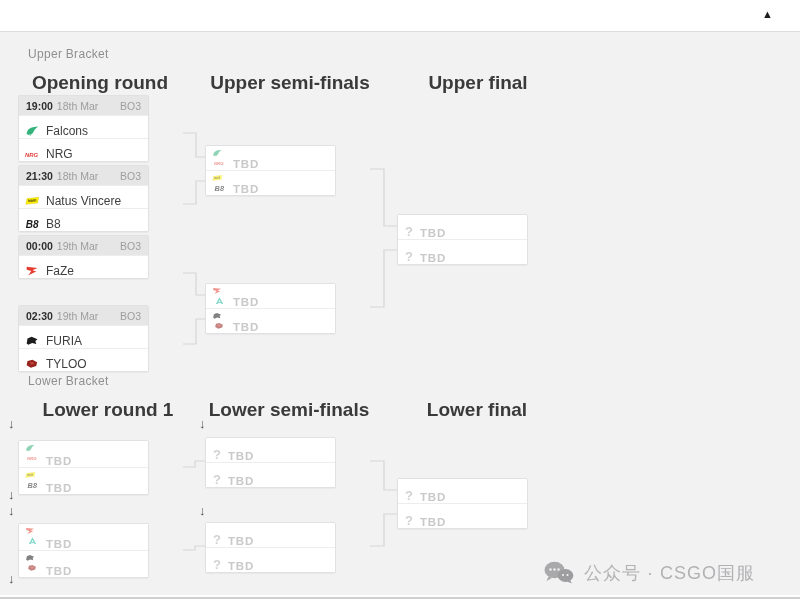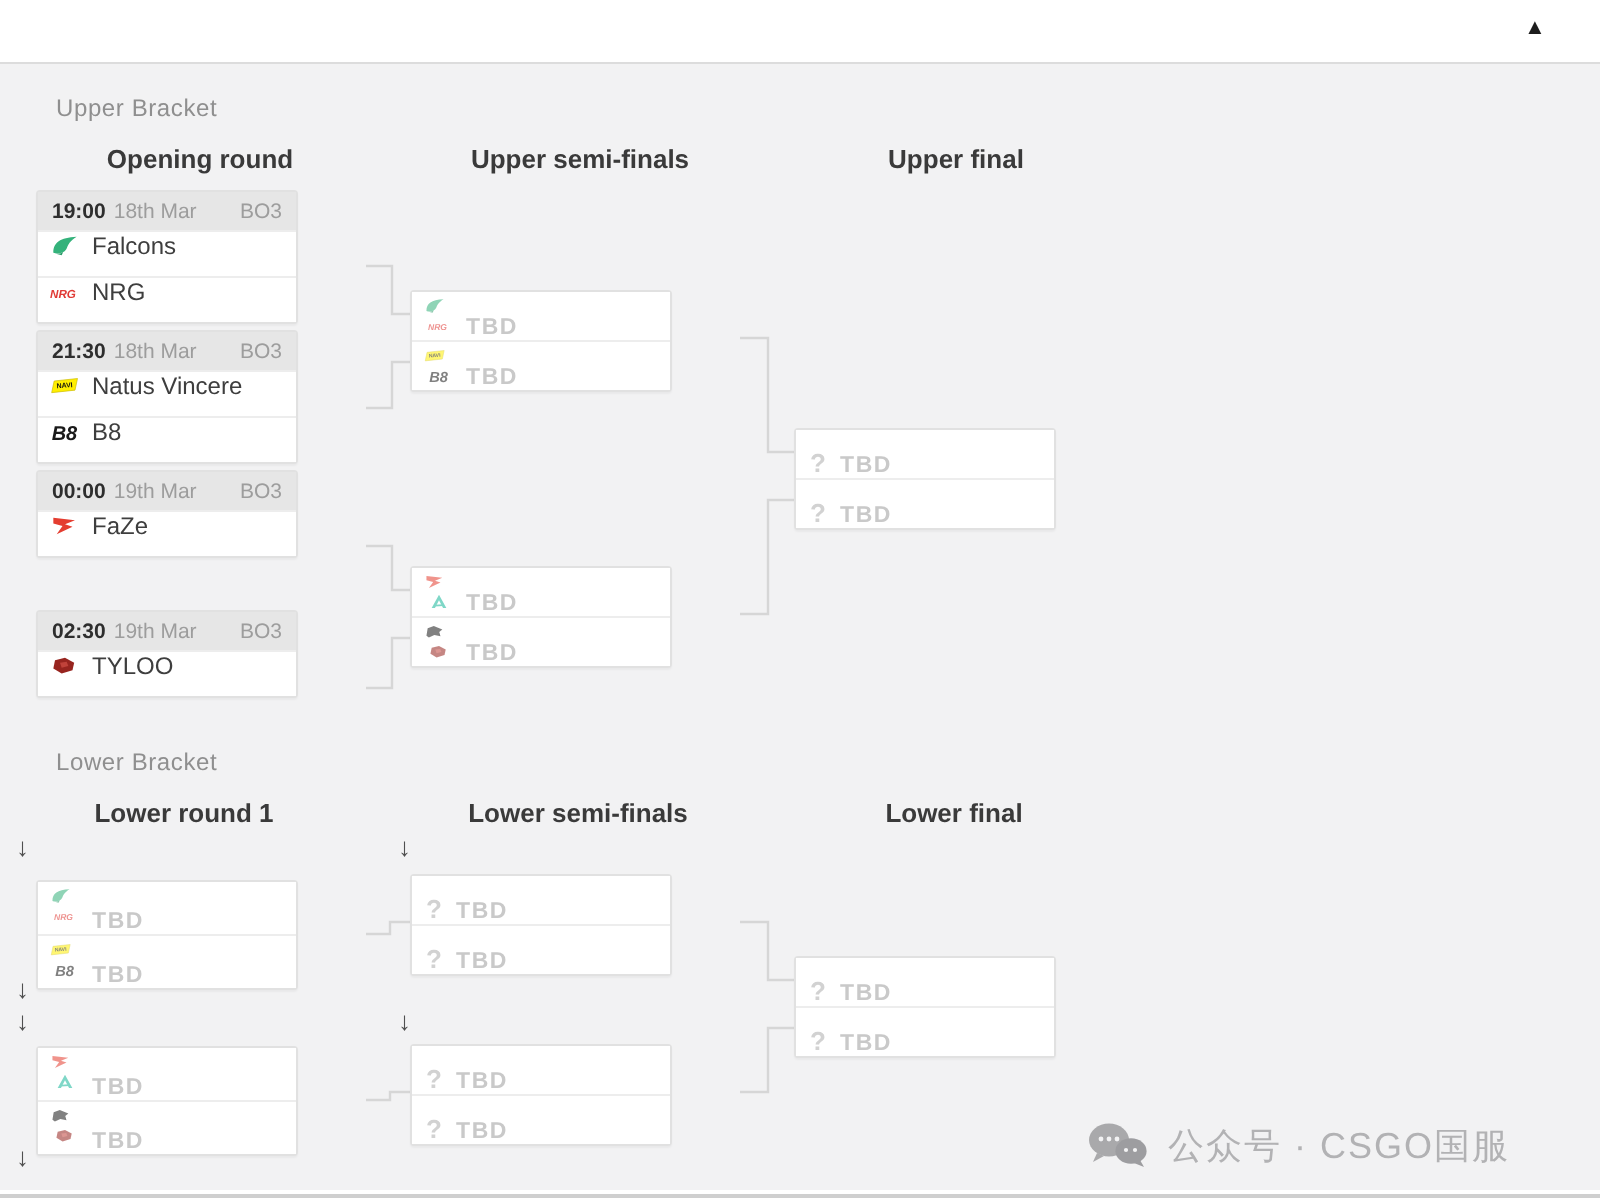--- a/index.html
+++ b/index.html
@@ -12,29 +12,29 @@
   .topbar{position:absolute;left:0;top:0;width:800px;height:31px;background:#fff;
           border-bottom:1px solid #dcdcdc;z-index:5}
   .group-title{position:absolute;left:28px;top:6px;font-size:16px;font-weight:bold;color:#222}
   .caret{position:absolute;left:762px;top:8px;font-size:11px;color:#1d1d1d;cursor:pointer;z-index:6}
   
   .panel{position:absolute;left:0;top:32px;width:800px;height:563px;background:#f2f2f3;z-index:0}
   .bottom-line{position:absolute;left:0;top:597px;width:800px;height:2px;background:#cfcfcf;z-index:5}
   
   .section-label{position:absolute;font-size:12px;font-weight:normal;color:#8f8f8f;letter-spacing:.3px;z-index:3}
   .col-head{position:absolute;transform:translateX(-50%);white-space:nowrap;
-            font-size:13px;font-weight:bold;color:#3a3a3a;z-index:3}
+            font-size:19px;font-weight:bold;color:#3a3a3a;z-index:3}
   
   .match{position:absolute;width:131px;background:#fff;border:1px solid #e1e1e1;border-radius:2px;
          box-sizing:border-box;z-index:2;box-shadow:0 1px 1px rgba(0,0,0,.04)}
   .mhead{height:19px;background:#e6e6e6;display:flex;align-items:center;gap:4px;padding:0 7px;font-size:10.5px}
   .mtime{font-weight:bold;color:#2e2e2e}
   .mdate{color:#9d9d9d}
   .mfmt{margin-left:auto;color:#9d9d9d}
-  .trow{height:22px;display:flex;align-items:flex-start;gap:6px;padding:0 6px;
+  .trow{height:22px;display:flex;align-items:flex-end;gap:6px;padding:0 6px;
         border-top:1px solid #ededed;font-size:12px;color:#3e3e3e;background:#fff}
   .srow{height:24px;display:flex;align-items:flex-end;gap:6px;padding:0 6px;background:#fff}
   .srow + .srow{border-top:1px solid #ededed}
   .tall .srow{height:26px}
   .ticon{width:15px;height:14px;flex:none}
   .cands{position:relative;width:15px;height:100%;flex:none;opacity:.55}
   .cands .mini{position:absolute;width:11px;height:10px;left:0;top:2px}
   .cands .m2{top:12px;left:2px}
   .tbd{color:#c9c9c9;font-weight:bold;font-size:11.5px;letter-spacing:.8px}
   .q{color:#d2d2d2;font-weight:bold;font-size:13px;width:10px;text-align:center;flex:none}
@@ -164,20 +164,26 @@
 </div>
 
 <div class="match" style="left:18px;top:305px">
   <div class="mhead">
     <span class="mtime">02:30</span>
     <span class="mdate">19th Mar</span>
     <span class="mfmt">BO3</span>
   </div>
   <div class="trow">
     <svg class="ticon" viewBox="0 0 18 16">
+        <use href="#i-furia"></use>
+      </svg>
+    <span>FURIA</span>
+  </div>
+  <div class="trow">
+    <svg class="ticon" viewBox="0 0 18 16">
         <use href="#i-tyloo"></use>
       </svg>
     <span>TYLOO</span>
   </div>
 </div>
 
 <div class="match" style="left:205px;top:145px">
   <div class="srow">
     <span class="cands">
       <svg class="mini" viewBox="0 0 18 16">
@@ -232,21 +238,21 @@
     <span class="q">?</span>
     <span class="tbd">TBD</span>
   </div>
   <div class="srow">
     <span class="q">?</span>
     <span class="tbd">TBD</span>
   </div>
 </div>
 
 <div class="section-label" style="left:28px;top:374px">Lower Bracket</div>
-<div class="col-head" style="left:92px;top:399px">Lower round 1</div>
+<div class="col-head" style="left:108px;top:399px">Lower round 1</div>
 <div class="col-head" style="left:289px;top:399px">Lower semi-finals</div>
 <div class="col-head" style="left:477px;top:399px">Lower final</div>
 
 <span class="drop" style="left:8px;top:416px">↓</span>
 <span class="drop" style="left:199px;top:416px">↓</span>
 <span class="drop" style="left:8px;top:487px">↓</span>
 <span class="drop" style="left:8px;top:503px">↓</span>
 <span class="drop" style="left:199px;top:503px">↓</span>
 <span class="drop" style="left:8px;top:571px">↓</span>
 

